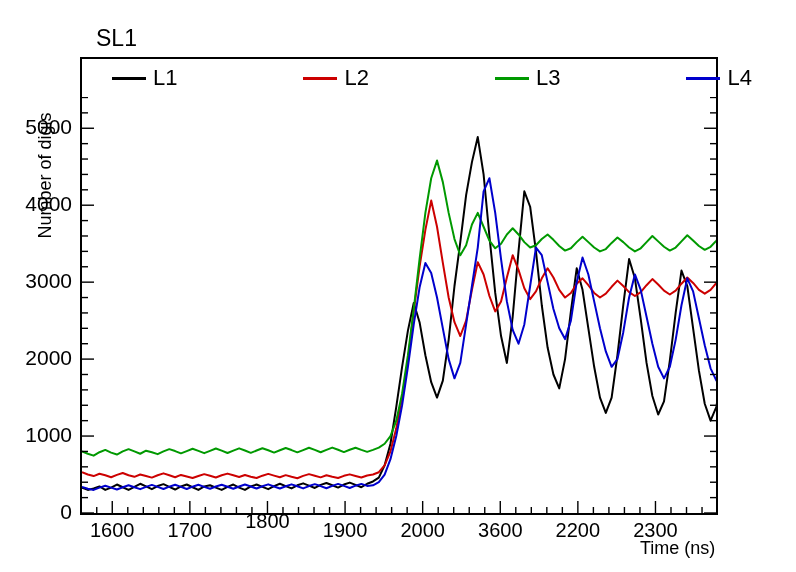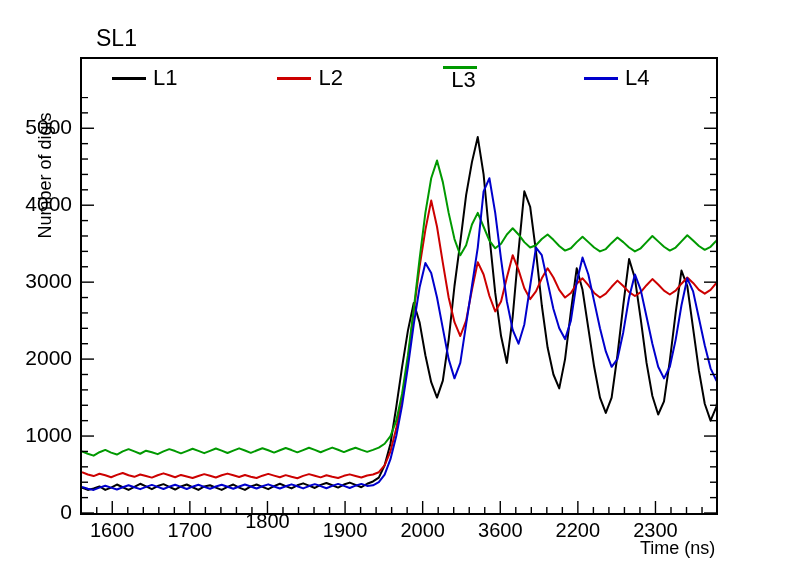--- a/index.html
+++ b/index.html
@@ -20,21 +20,21 @@
   #frame{position:absolute;left:80px;top:57px;width:638px;height:458px;
          border:2px solid #000;box-sizing:border-box;background:#fff;}
   #plotsvg{position:absolute;left:0;top:0;}
 
   .ytick-lab{position:absolute;font-size:21px;text-align:right;
              width:62px;white-space:nowrap;}
   .xtick-lab{position:absolute;font-size:20px;text-align:center;
              width:70px;white-space:nowrap;}
 
   #legend{position:absolute;left:82px;top:59px;width:634px;height:38px;
-          background:#fff;display:flex;align-items:center;}
+          background:#fff;display:flex;align-items:center;gap:26px;}
   .leg-item{display:flex;align-items:center;margin-left:30px;}
   .leg-line{width:34px;height:3px;margin-right:7px;}
   .leg-lab{font-size:22px;line-height:22px;}
 </style>
 </head>
 <body>
 
 <div id="root">
 
   <div class="hdr" id="hdr-left">SL1</div>
@@ -210,21 +210,21 @@
 
   <div id="legend">
       <div class="leg-item">
         <div class="leg-line" style="background: rgb(0, 0, 0);"></div>
         <span class="leg-lab">L1</span>
       </div>
       <div class="leg-item" style="margin-left: 100px;">
         <div class="leg-line" style="background: rgb(204, 0, 0);"></div>
         <span class="leg-lab">L2</span>
       </div>
-      <div class="leg-item" style="margin-left: 100px; flex-direction: column;">
+      <div class="leg-item" style="margin-left: 100px;">
         <div class="leg-line" style="background: rgb(0, 153, 0);"></div>
         <span class="leg-lab">L3</span>
       </div>
       <div class="leg-item" style="margin-left: 100px;">
         <div class="leg-line" style="background: rgb(0, 0, 204);"></div>
         <span class="leg-lab">L4</span>
       </div>
     </div>
 
 </div>

